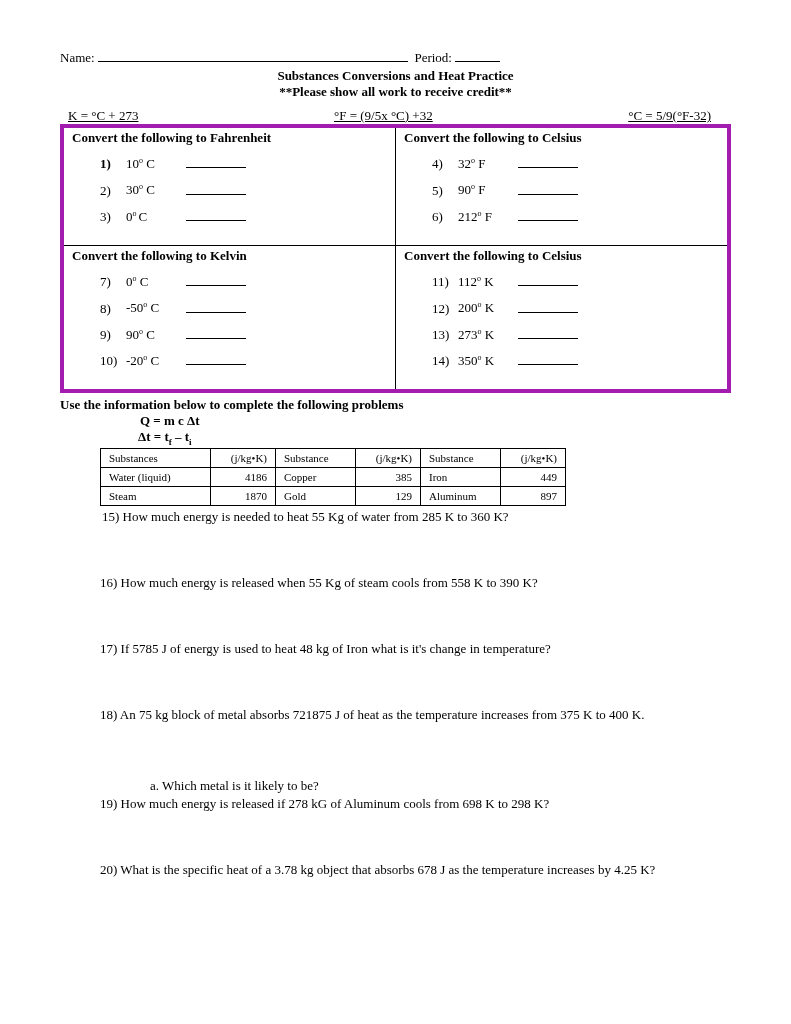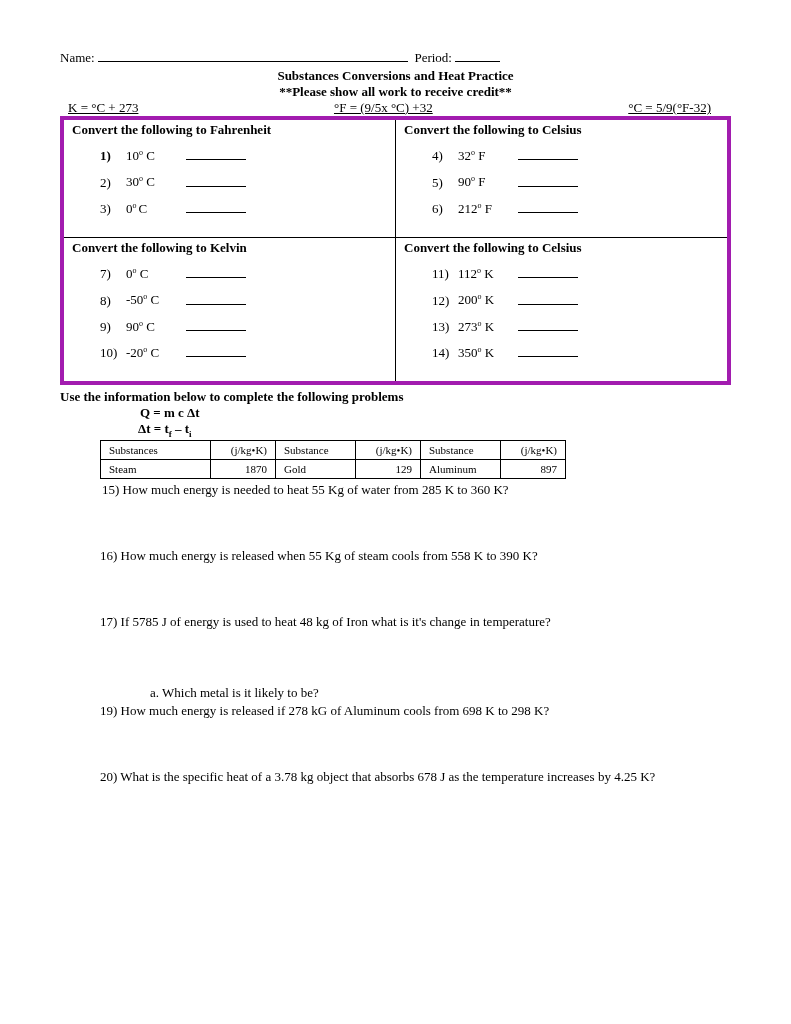--- a/index.html
+++ b/index.html
@@ -28,21 +28,21 @@
       width: 45px;
       height: 12px;
       vertical-align: baseline;
     }
     .title { text-align: center; font-weight: bold; margin-top: 2px; }
     .subtitle { text-align: center; font-weight: bold; }
     .formulas {
       display: flex;
       justify-content: space-between;
       padding: 0 20px 0 8px;
-      margin-top: 0;
+      margin-top: 8px;
       text-decoration: underline;
     }
     .conv-table {
       border: 4px solid #a21caf;
       border-collapse: collapse;
       width: 100%;
       margin-top: 0;
     }
     .conv-table td {
       border: 1px solid #000;
@@ -157,30 +157,39 @@
   <tbody>
       <tr>
     <td class="c1">Substances</td>
     <td class="c2">(j/kg•K)</td>
     <td class="c3">Substance</td>
     <td class="c4">(j/kg•K)</td>
     <td class="c5">Substance</td>
     <td class="c6">(j/kg•K)</td>
   </tr>
   <tr>
+    <td class="c1">Water (liquid)</td>
+    <td class="c2">4186</td>
+    <td class="c3">Copper</td>
+    <td class="c4">385</td>
+    <td class="c5">Iron</td>
+    <td class="c6">449</td>
+  </tr>
+  <tr>
     <td class="c1">Steam</td>
     <td class="c2">1870</td>
     <td class="c3">Gold</td>
     <td class="c4">129</td>
     <td class="c5">Aluminum</td>
     <td class="c6">897</td>
   </tr>
 </tbody>
   </table>
 
 <div class="question first">15) How much energy is needed to heat  55 Kg of water from 285 K to 360 K?</div>
 <div class="question">16) How much energy is released when 55 Kg of steam cools from 558 K to 390 K?</div>
 <div class="question">17) If 5785 J of energy is used to heat 48 kg of Iron what is it's change in temperature?</div>
 <div class="question q18" style="margin-bottom:0">
+  <div>18) An 75 kg block of metal absorbs 721875 J of heat as the temperature increases from 375 K to 400 K.</div>
 </div>
 <div class="q18a">a.    Which metal is it likely to be?</div>
 <div class="question q19">19) How much energy is released if 278 kG of Aluminum cools from 698 K to 298 K?</div>
 <div class="question" style="margin-bottom:10px">20) What is the specific heat of a 3.78 kg object that absorbs 678 J as the temperature increases by 4.25 K?</div>
 
 </body></html>

